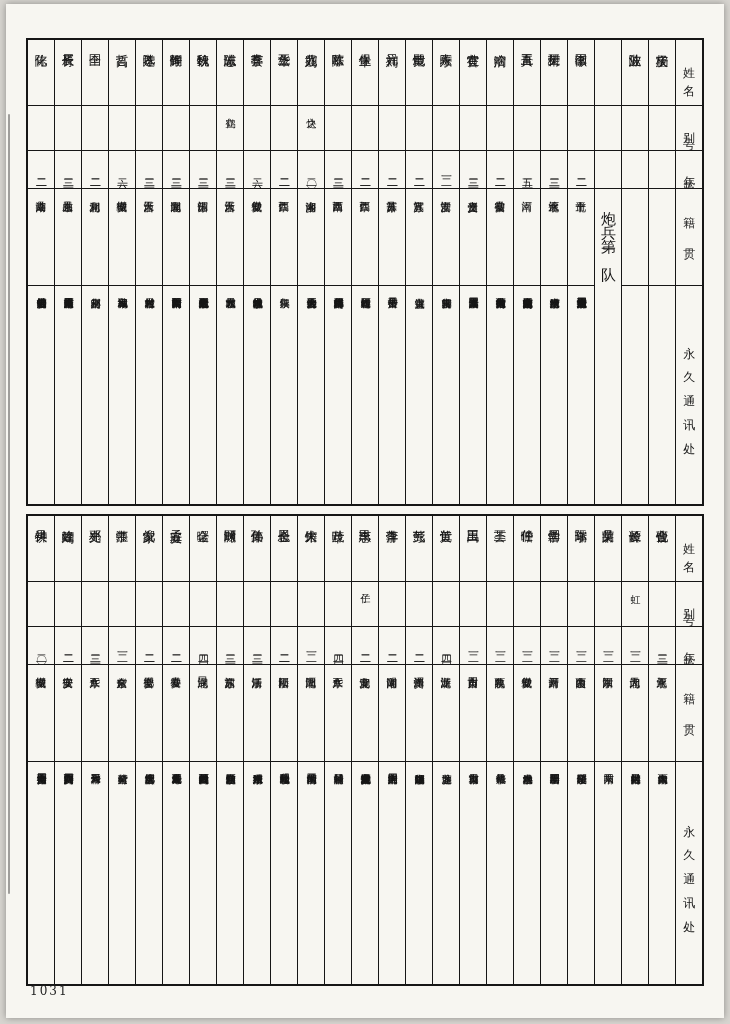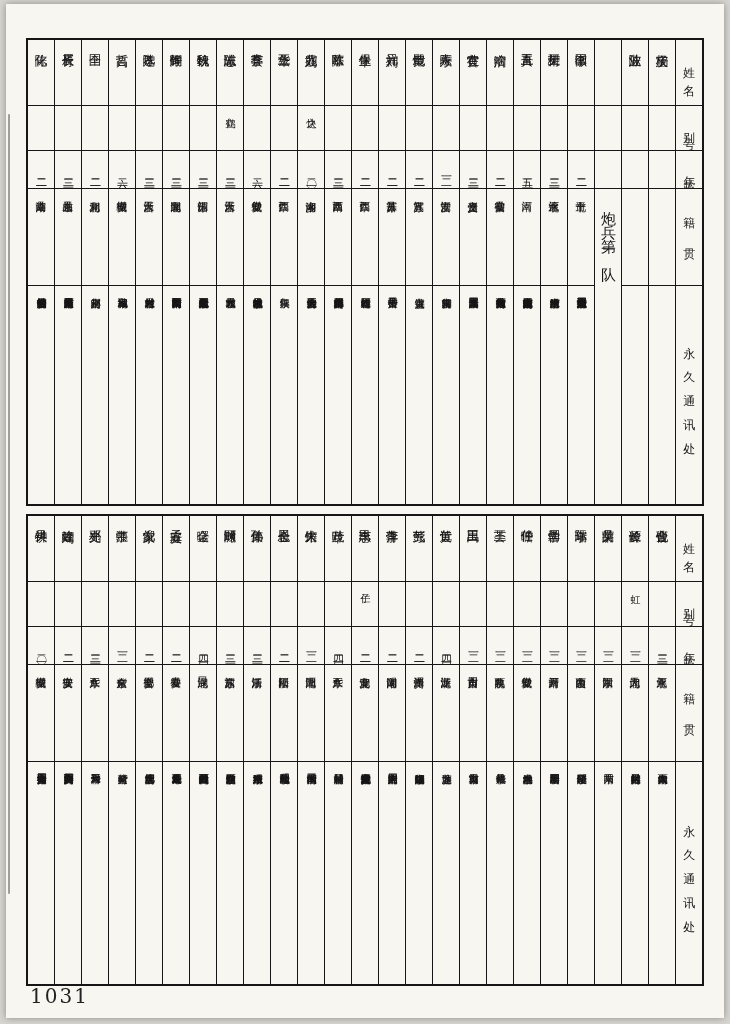--- a/index.html
+++ b/index.html
@@ -59,21 +59,21 @@
                  font-size: 15px; padding-top: 10px; }
   .section-cell .vt { letter-spacing: 14px; }
   .h-cell { align-items: center; font-size: 12px; }
   .h-cell.h0 .vt { letter-spacing: 18px; }
   .h-cell.h1 .vt { letter-spacing: 8px; }
   .h-cell.h2 .vt { letter-spacing: 4px; }
   .h-cell.h3 .vt { letter-spacing: 32px; }
   .h-cell.h4 .vt { letter-spacing: 24px; }
   .page-number {
     position: absolute; left: 24px; top: 980px;
-    font-size: 20px; letter-spacing: 2px; color: #222;
+    font-size: 12px; letter-spacing: 2px; color: #222;
   }
 </style>
 </head>
 <body>
 
 <div class="scan">
   <div class="spine-shadow"></div>
   <div class="tables">
     <div class="tbl tbl-top">
         <div class="col header-col">

